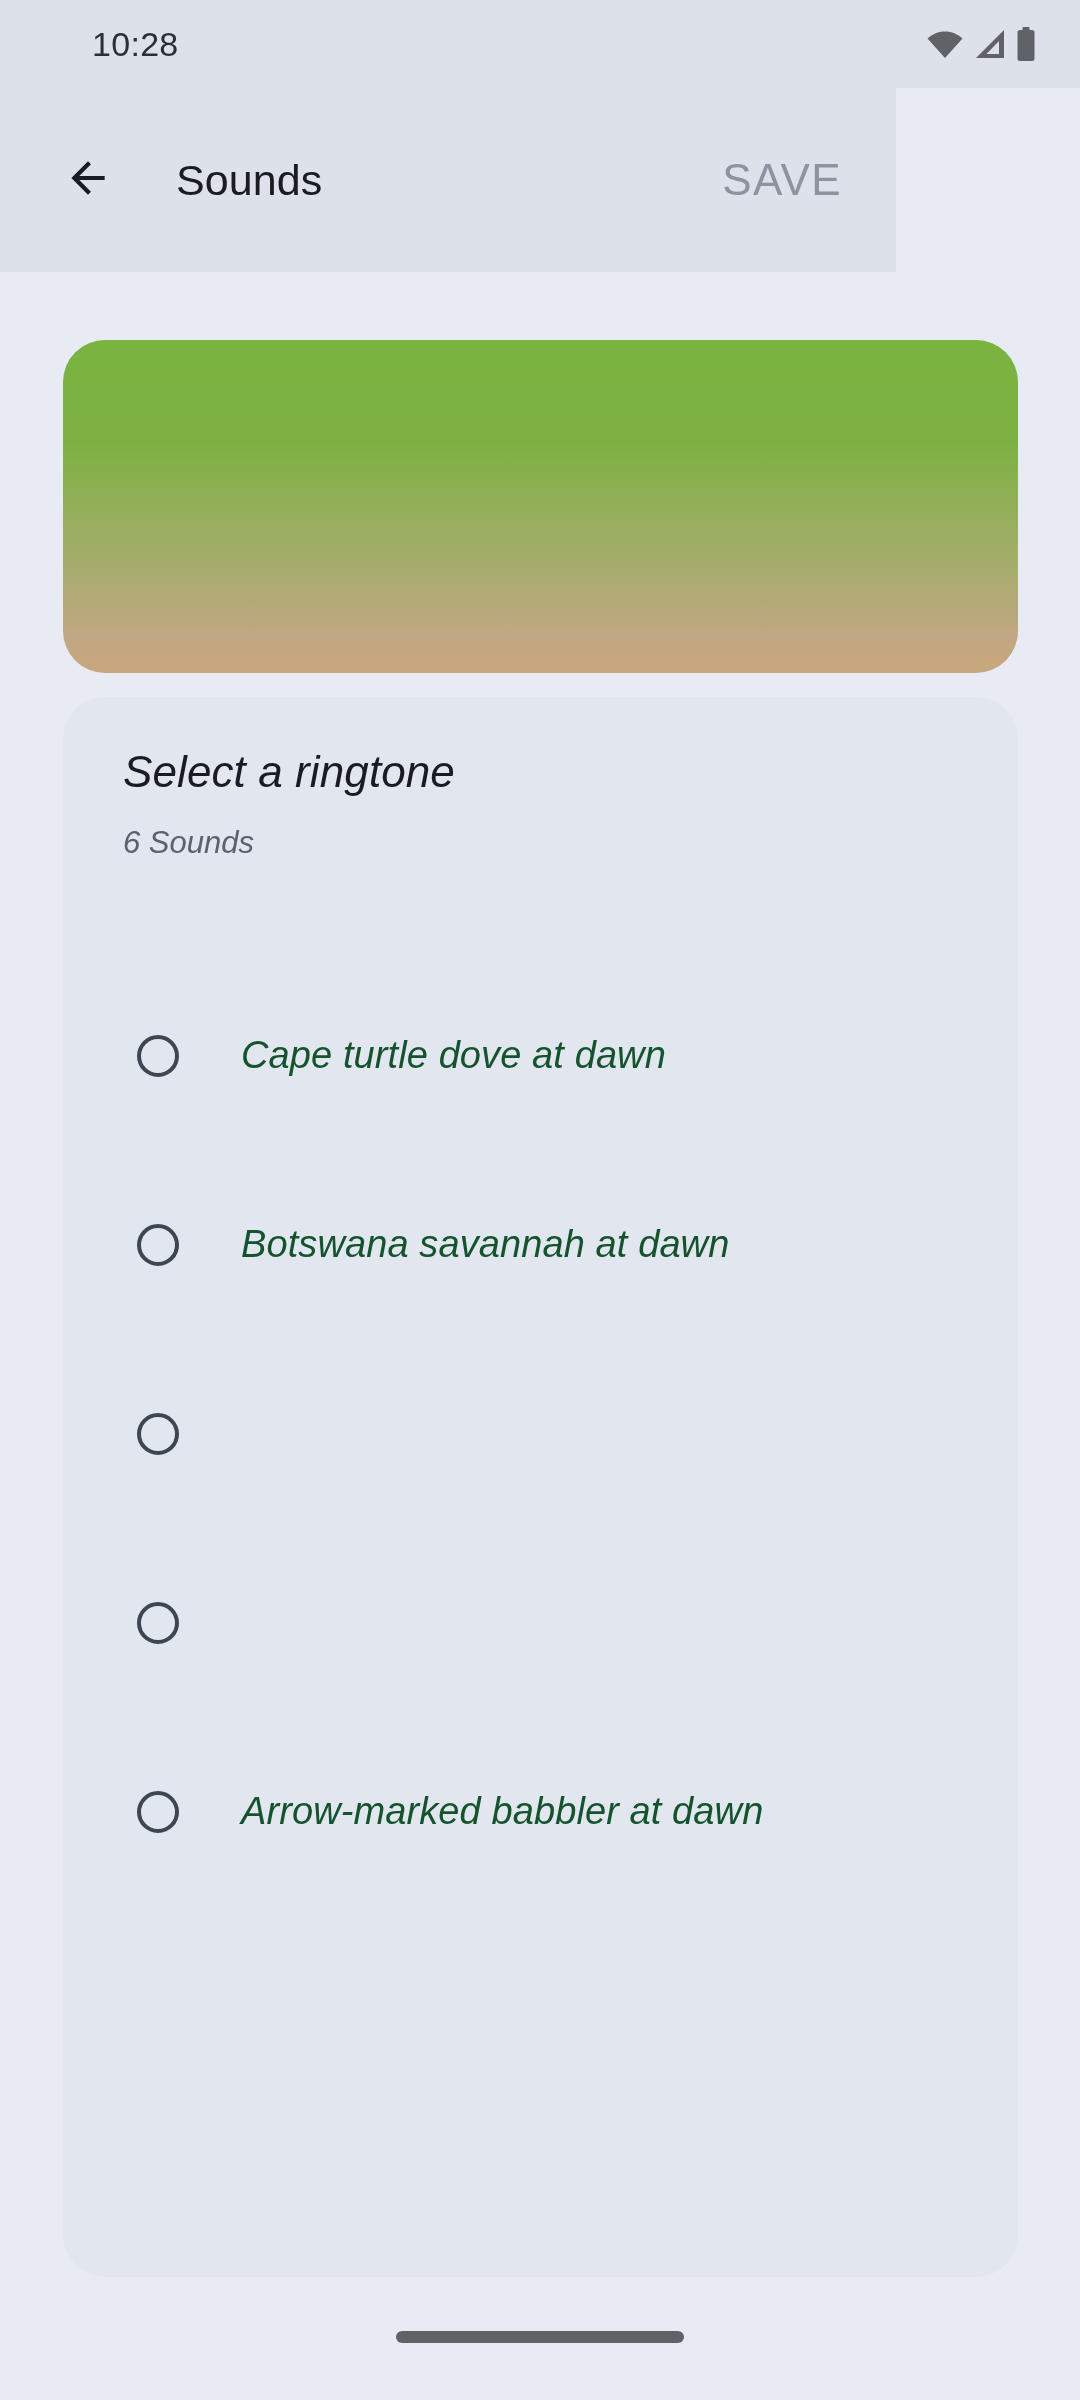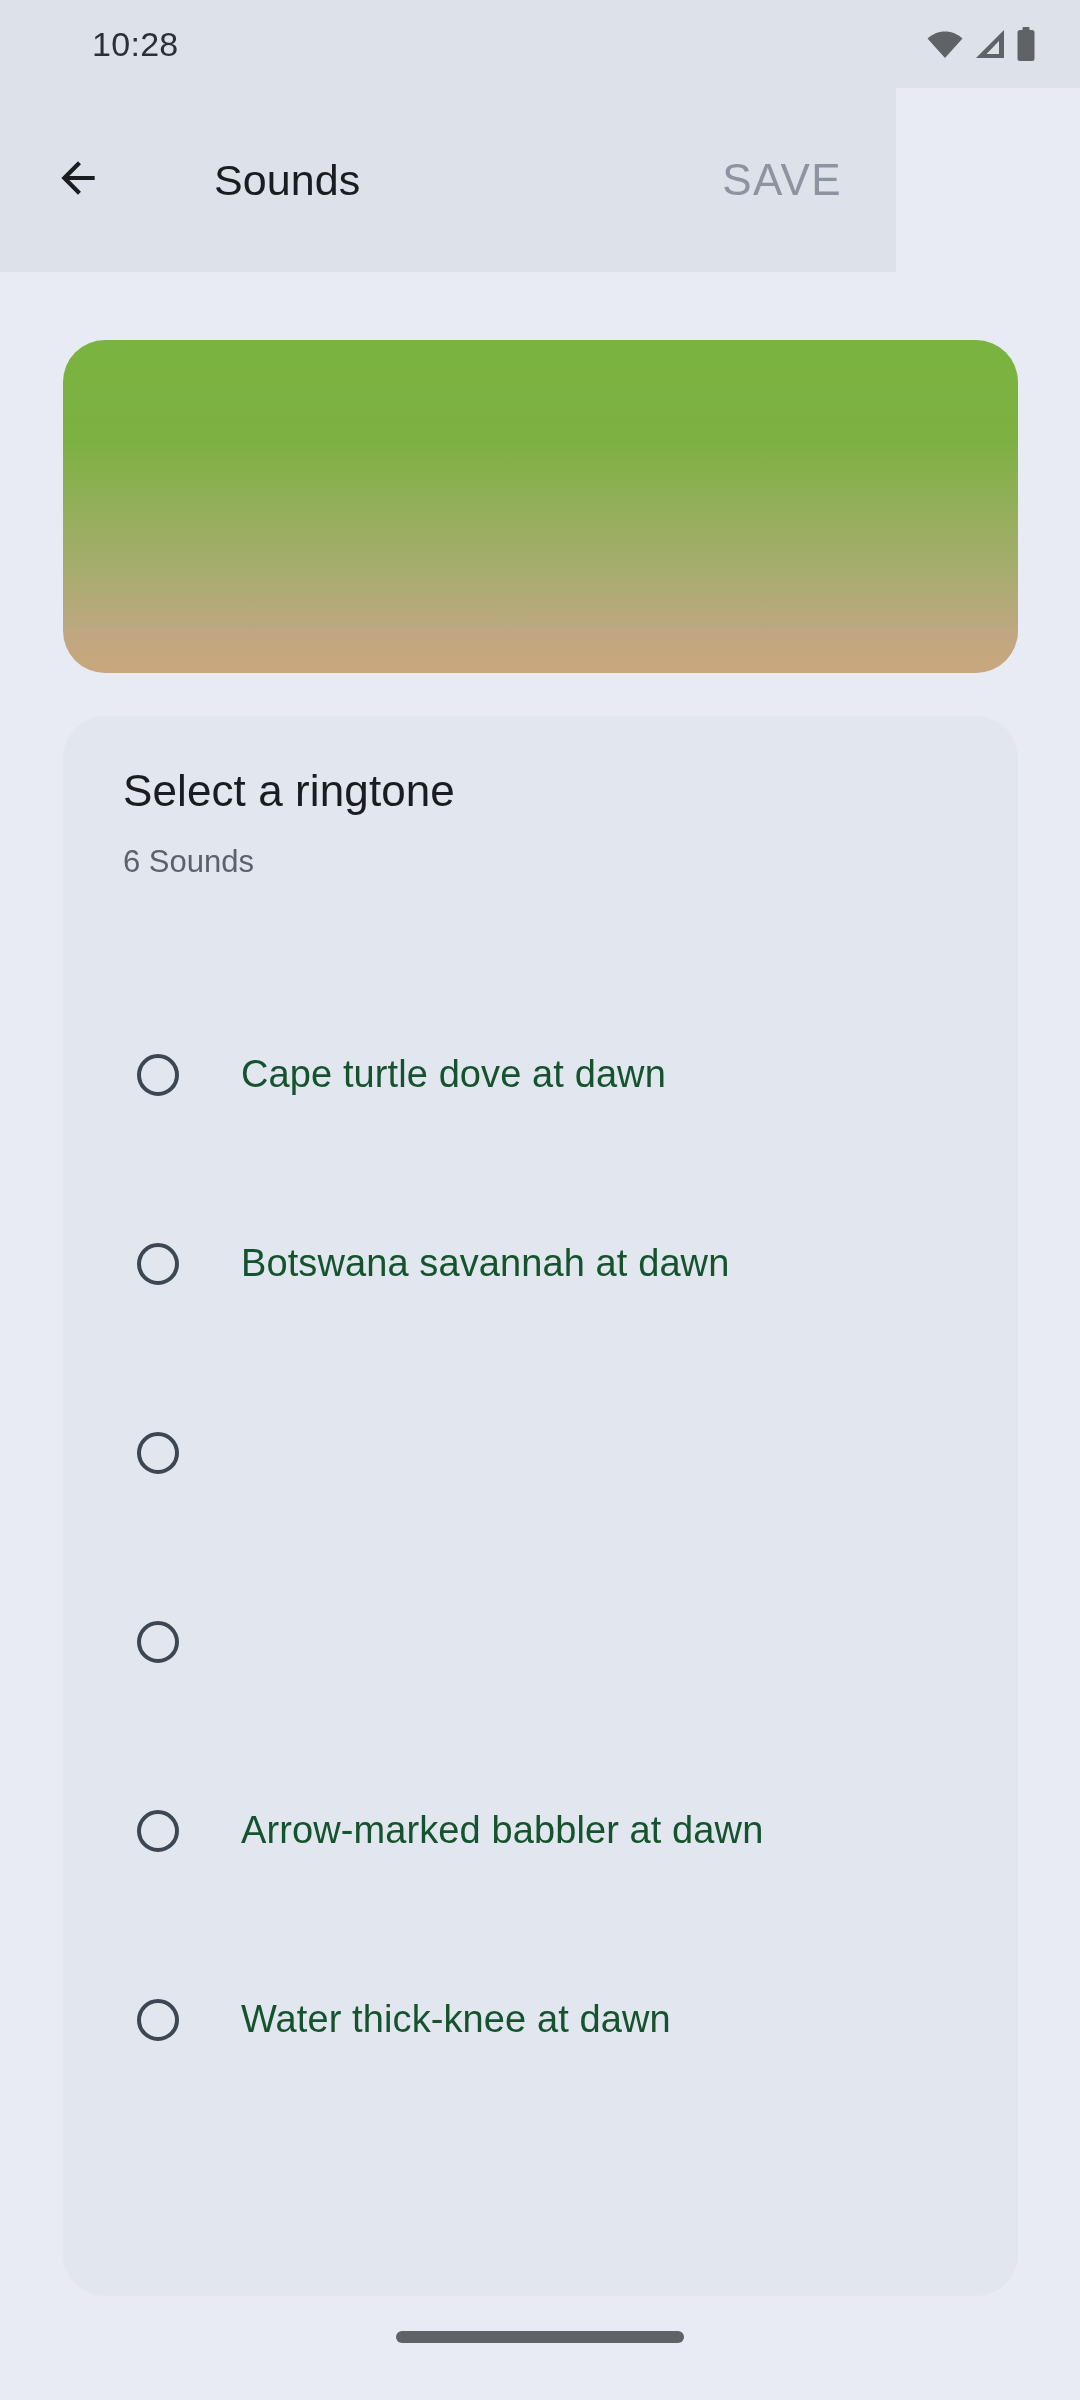--- a/index.html
+++ b/index.html
@@ -46,22 +46,21 @@
   
   .app-bar {
     position: absolute;
     top: 88px; left: 0;
     width: 896px;
     height: 184px;
     background: #dde1ea;
     display: flex;
     align-items: center;
     box-sizing: border-box;
-    padding: 0 40px 0 30px;
-    gap: 48px;
+    padding: 0 40px 0 40px;
   }
   .back-btn {
     width: 96px; height: 96px;
     display: flex;
     align-items: center;
     justify-content: center;
     border-radius: 50%;
     flex: 0 0 auto;
   }
   .app-title {
@@ -88,26 +87,27 @@
     width: 955px;
     height: 333px;
     border-radius: 42px;
     background: linear-gradient(180deg, #7ab33f 0%, #7db142 30%, #9fae66 62%, #bfa782 88%, #c9a77d 100%);
   }
 
   
   .list-card {
     position: absolute;
     left: 63px;
-    top: 716px;
+    top: 697px;
     width: 955px;
     height: 1580px;
     border-radius: 42px;
     background: #e2e6ef;
     box-sizing: border-box;
+    font-style: italic;
   }
   .section-title {
     position: absolute;
     left: 60px;
     top: 50px;
     font-size: 44px;
     color: #191c20;
     font-weight: 400;
     letter-spacing: 0.1px;
   }
@@ -226,22 +226,18 @@
       <div class="option-row">
         <div class="radio"></div>
       </div>
       <div class="option-row">
         <div class="radio"></div>
       </div>
       <div class="option-row">
         <div class="radio"></div>
         <div class="option-label">Arrow-marked babbler at dawn</div>
       </div>
-      <div class="option-row">
-        <div class="radio"></div>
-        <div class="option-label">Water thick-knee at dawn</div>
-      </div>
     </div>
 </div>
 
 <div class="nav-bar">
   <div class="nav-pill"></div>
 </div>
 
 </body></html>

